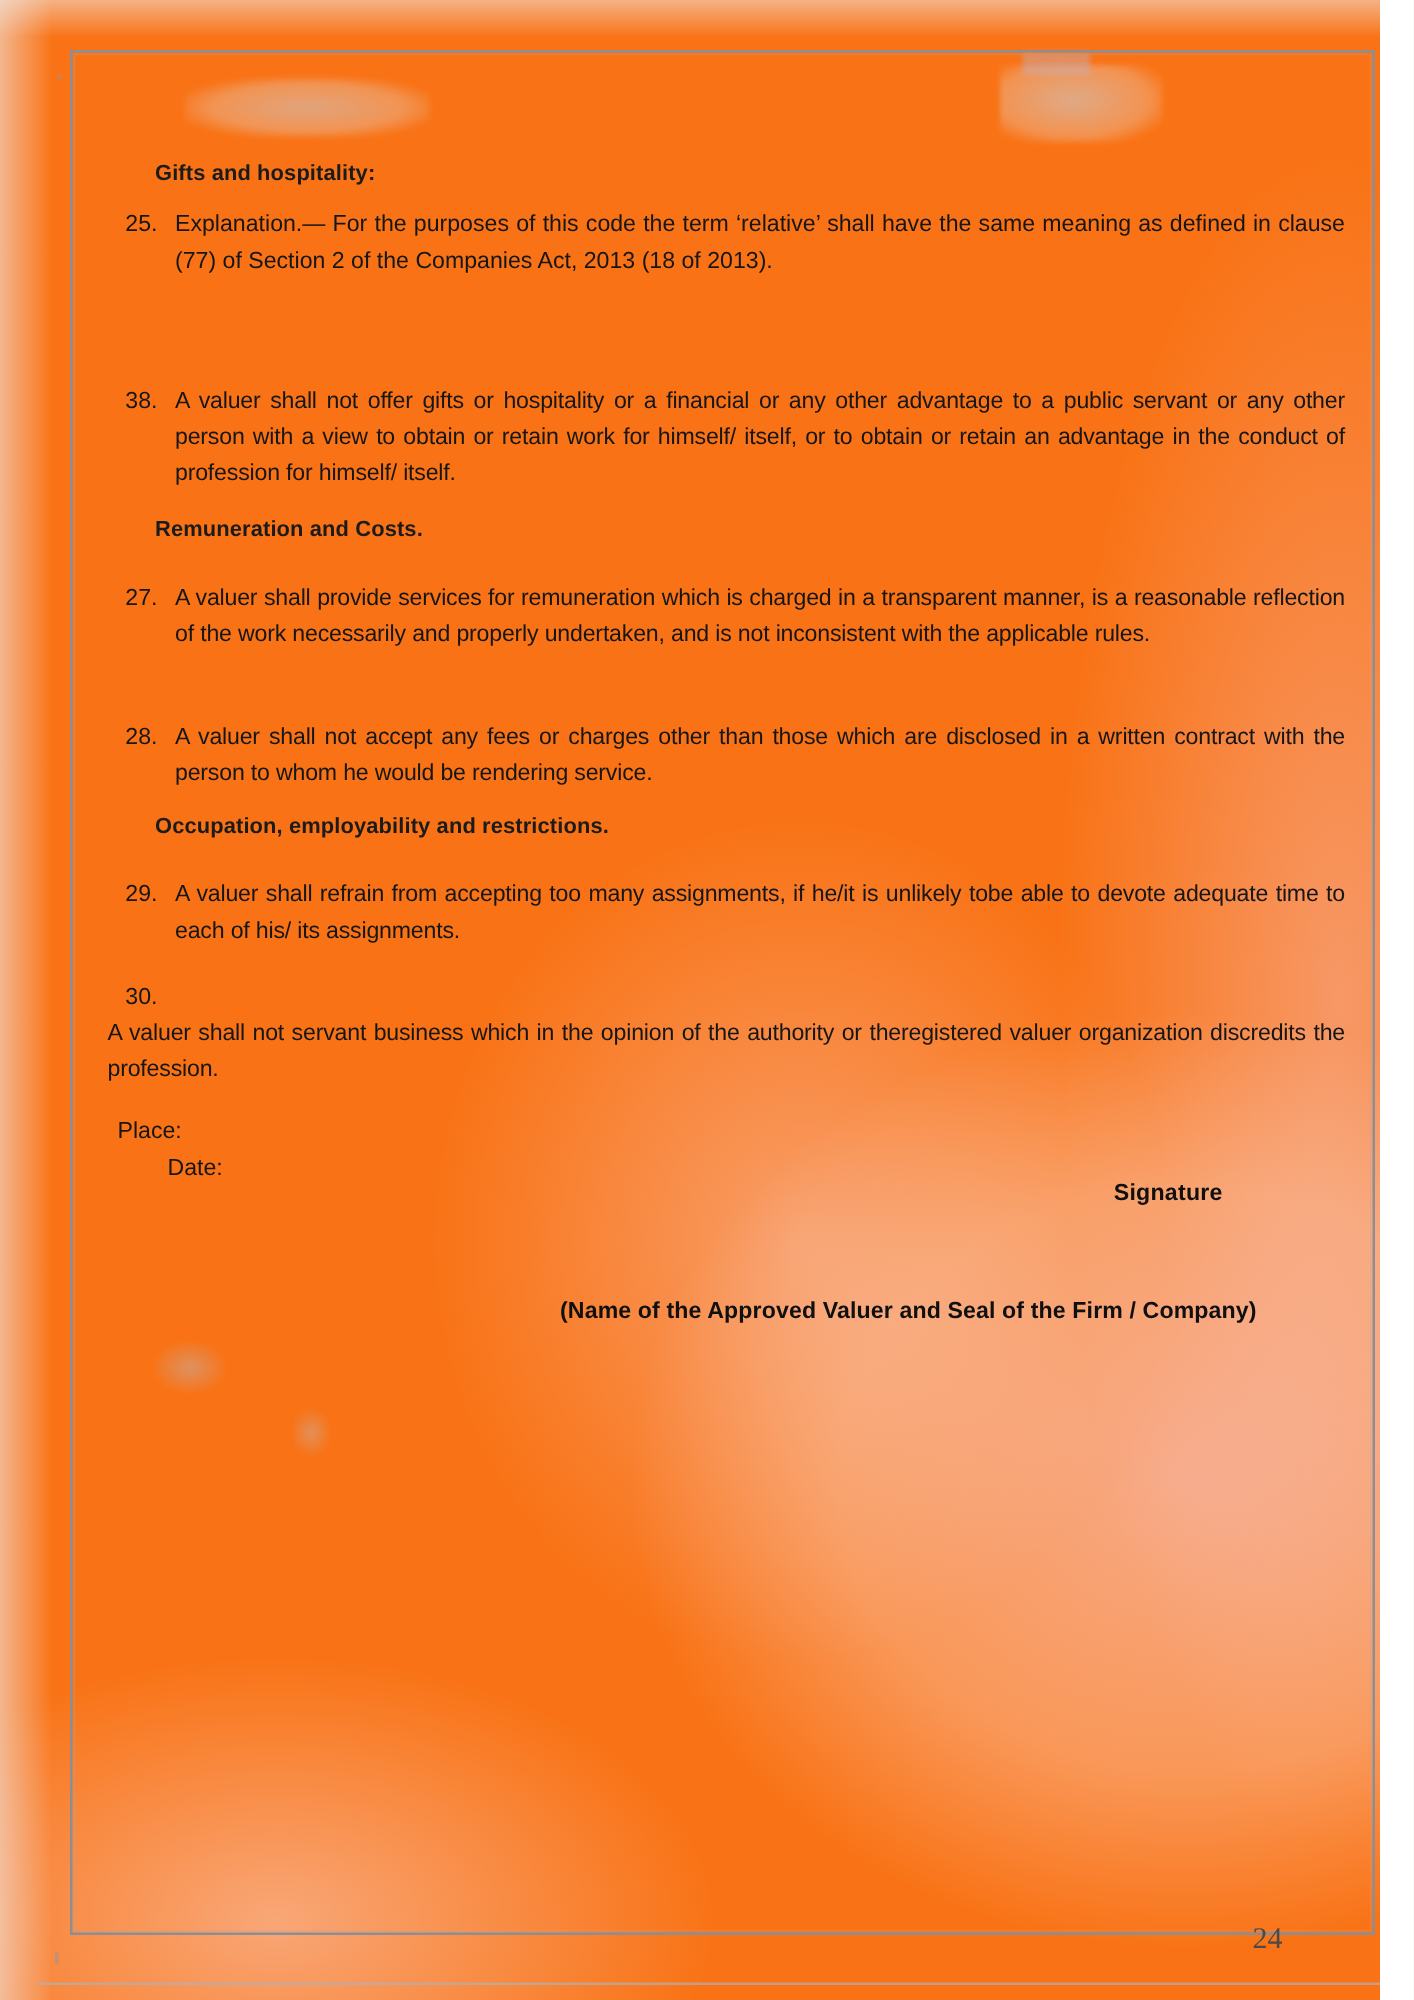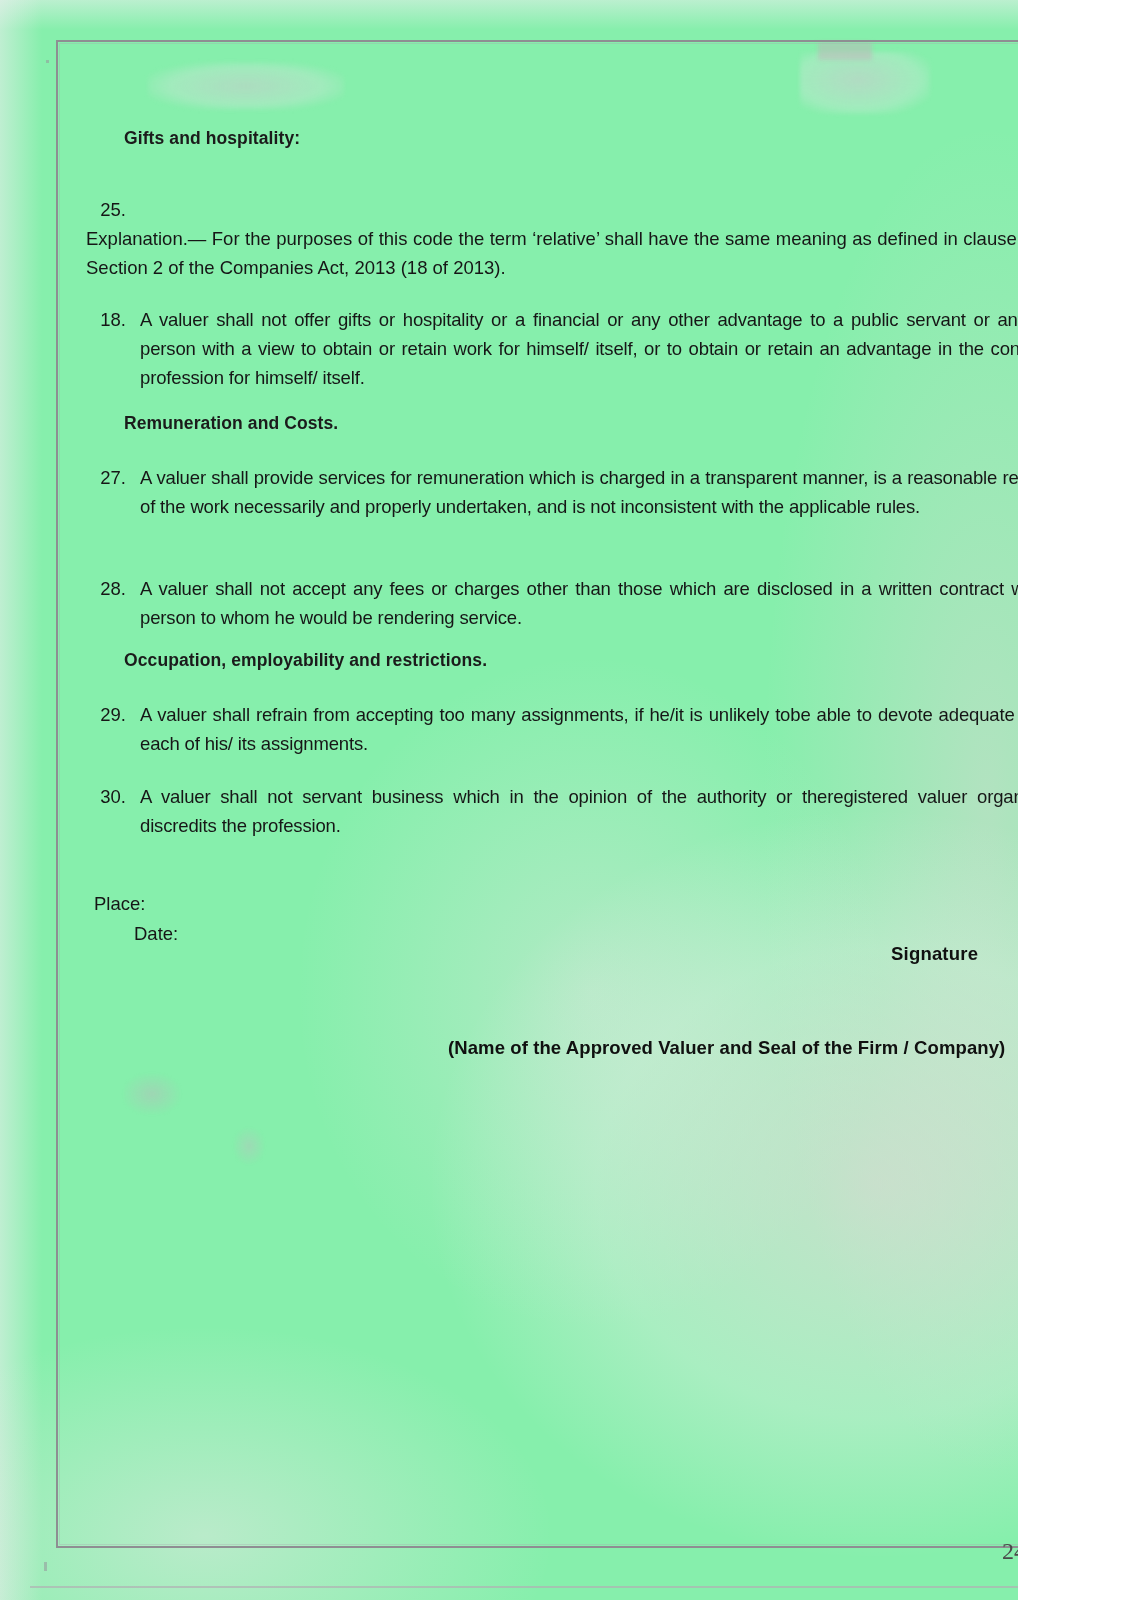--- a/index.html
+++ b/index.html
@@ -5,23 +5,23 @@
   html, body {
     margin: 0;
     padding: 0;
     background: #ffffff;
   }
   body {
     font-family: "Liberation Sans", sans-serif;
   }
   .page {
     position: relative;
-    width: 1018px;
+    width: 1104px;
     height: 1600px;
-    background: #86efac;
+    background: #f97316;
     overflow: hidden;
   }
   
   .tint-pink {
     position: absolute;
     left: 0; top: 0; right: 0; bottom: 0;
     background:
       radial-gradient(ellipse 620px 520px at 86% 74%, rgba(246,214,226,0.55) 0%, rgba(250,236,242,0.30) 45%, rgba(255,255,255,0) 72%),
       radial-gradient(ellipse 420px 480px at 58% 62%, rgba(247,226,236,0.38) 0%, rgba(255,255,255,0) 70%),
       radial-gradient(ellipse 300px 900px at 97% 50%, rgba(244,208,222,0.40) 0%, rgba(255,255,255,0) 75%),
@@ -207,29 +207,29 @@
   <div class="speck" style="left:44px; top:1562px; width:3px; height:9px;"></div>
 
   <div class="border-box"></div>
   <div class="border-inner-shadow"></div>
   <div class="outer-edge-bottom"></div>
 
   <div class="content">
 
     <div class="section-head" style="left:68px; top:88px;">Gifts and hospitality:</div>
 
-    <div class="clause" style="left:30px; top:155px; width:990px;flex-direction:column;">
+    <div class="clause" style="left:30px; top:124px; width:990px;">
       <div class="num" style="width:40px; margin-right:14px;">25.</div>
       <div class="body">
         <p>Explanation.— For the purposes of this code the term ‘relative’ shall have the same meaning as defined in clause (77) of Section 2 of the Companies Act, 2013 (18 of 2013).</p>
       </div>
     </div>
 
     <div class="clause condensed" style="left:30px; top:265px; width:990px;">
-      <div class="num" style="width:40px; margin-right:14px;">18.</div>
+      <div class="num" style="width:40px; margin-right:14px;">38.</div>
       <div class="body">
         <p>A valuer shall not offer gifts or hospitality or a financial or any other advantage to a public servant or any other person with a view to obtain or retain work for himself/ itself, or to obtain or retain an advantage in the conduct of profession for himself/ itself.</p>
       </div>
     </div>
 
     <div class="section-head" style="left:68px; top:373px;">Remuneration and Costs.</div>
 
     <div class="clause condensed" style="left:30px; top:423px; width:990px;">
       <div class="num" style="width:40px; margin-right:14px;">27.</div>
       <div class="body">
@@ -246,21 +246,21 @@
 
     <div class="section-head" style="left:68px; top:610px;">Occupation, employability and restrictions.</div>
 
     <div class="clause condensed" style="left:30px; top:660px; width:990px;">
       <div class="num" style="width:40px; margin-right:14px;">29.</div>
       <div class="body">
         <p>A valuer shall refrain from accepting too many assignments, if he/it is unlikely tobe able to devote adequate time to each of his/ its assignments.</p>
       </div>
     </div>
 
-    <div class="clause condensed" style="left:30px; top:742px; width:990px;">
+    <div class="clause condensed" style="left:30px; top:742px; width:990px;flex-direction:column;">
       <div class="num" style="width:40px; margin-right:14px;">30.</div>
       <div class="body">
         <p>A valuer shall not servant business which in the opinion of the authority or theregistered valuer organization discredits the profession.</p>
       </div>
     </div>
 
     <div class="field-label" style="left:38px; top:836px;margin-top:17px;">Place:</div>
 
     <div class="field-label" style="left:38px; top:883px;margin-left:40px;">Date:</div>
 

